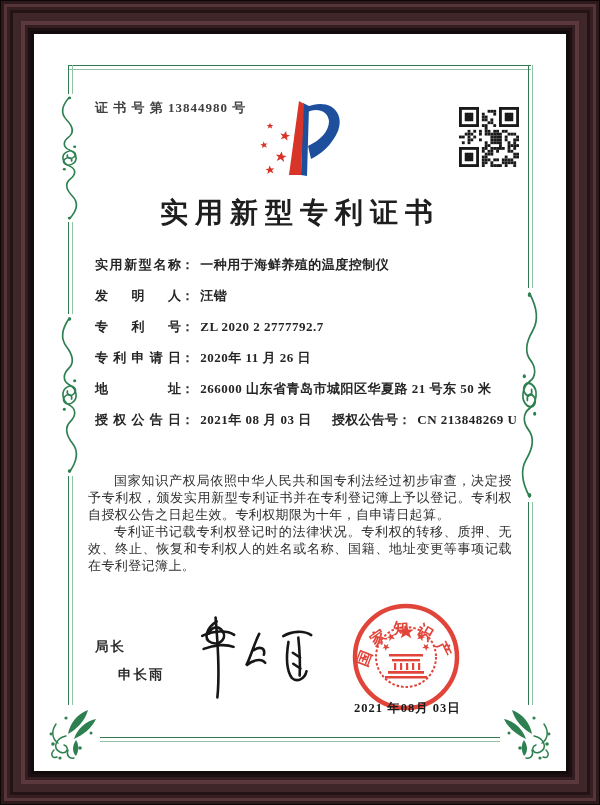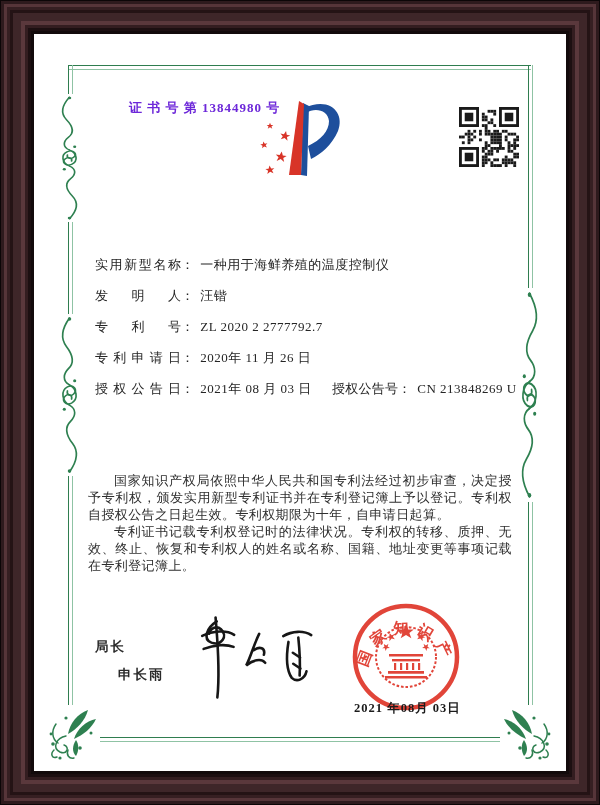--- a/index.html
+++ b/index.html
@@ -16,24 +16,24 @@
       inset 0 0 0 13px #241315,
       inset 0 0 0 21px #3e2629,
       inset 0 0 0 25px #5a383c,
       inset 0 0 0 28px #331d20,
       inset 0 0 0 31px #1c0f11,
       inset 0 0 0 34px #120a0b;}
   
   .rule-h{height:3px;border-top:1px solid #2f7d4f;border-bottom:1px solid #8fc3a4;z-index:4;}
   .rule-v{width:3px;border-left:1px solid #2f7d4f;border-right:1px solid #8fc3a4;z-index:4;}
   .orn{z-index:5;}
-  .cert-no{left:95px;top:99px;font-size:13px;letter-spacing:1px;font-weight:600;color:#6d28d9;margin-left:34px;}
+  .cert-no{left:95px;top:99px;font-size:13px;letter-spacing:1px;font-weight:600;color:#404040;}
   .title{left:0;top:194px;width:600px;text-align:center;font-size:28px;font-weight:700;
          letter-spacing:7px;color:#1e1e1e;}
-  #fields{left:95px;top:255px;width:420px;font-size:13px;font-weight:400;color:#252525;}
+  #fields{left:95px;top:255px;width:420px;font-size:13px;font-weight:700;color:#252525;}
   .frow{position:relative;height:31px;line-height:20px;white-space:nowrap;}
   .flabel{display:inline-block;width:86px;text-align:justify;text-align-last:justify;vertical-align:top;}
   .fcolon{display:inline-block;vertical-align:top;}
   .fvalue{display:inline-block;margin-left:3px;letter-spacing:0.5px;vertical-align:top;}
   .fpair2{position:absolute;left:237px;top:0;}
   .fpair2 .flabel{width:66px;}
   #body-text{left:88px;top:472px;width:424px;font-size:13px;line-height:17px;
              color:#2e2e2e;text-align:justify;letter-spacing:0.4px;font-weight:500;}
   #body-text p{margin:0;text-indent:2em;}
   .signer{left:95px;font-family:"DejaVu Sans","Liberation Sans",sans-serif;
@@ -303,37 +303,42 @@
           <rect x="33" y="60" width="3" height="3"></rect>
           <rect x="36" y="60" width="3" height="3"></rect>
           <rect x="39" y="60" width="3" height="3"></rect>
           <rect x="42" y="60" width="3" height="3"></rect>
           <rect x="48" y="60" width="3" height="3"></rect>
           <rect x="57" y="60" width="3" height="3"></rect>
         </g>
     </g>
   </svg>
 
+  <div class="abs title">实用新型专利证书</div>
 
   <div class="abs" id="fields">
     <div class="frow">
       <span class="flabel">实用新型名称</span><span class="fcolon">：</span>
       <span class="fvalue">一种用于海鲜养殖的温度控制仪</span>
     </div>
     <div class="frow">
       <span class="flabel">发明人</span><span class="fcolon">：</span>
       <span class="fvalue">汪锴</span>
     </div>
     <div class="frow">
       <span class="flabel">专利号</span><span class="fcolon">：</span>
       <span class="fvalue">ZL 2020 2 2777792.7</span>
     </div>
     <div class="frow">
       <span class="flabel">专利申请日</span><span class="fcolon">：</span>
       <span class="fvalue">2020年 11 月 26 日</span>
+    </div>
+    <div class="frow">
+      <span class="flabel">地址</span><span class="fcolon">：</span>
+      <span class="fvalue">266000 山东省青岛市城阳区华夏路 21 号东 50 米</span>
     </div>
     <div class="frow">
       <span class="flabel">授权公告日</span><span class="fcolon">：</span>
       <span class="fvalue">2021年 08 月 03 日</span>
       <span class="fpair2">
         <span class="flabel">授权公告号</span><span class="fcolon">：</span>
         <span class="fvalue">CN 213848269 U</span>
       </span>
     </div>
   </div>

